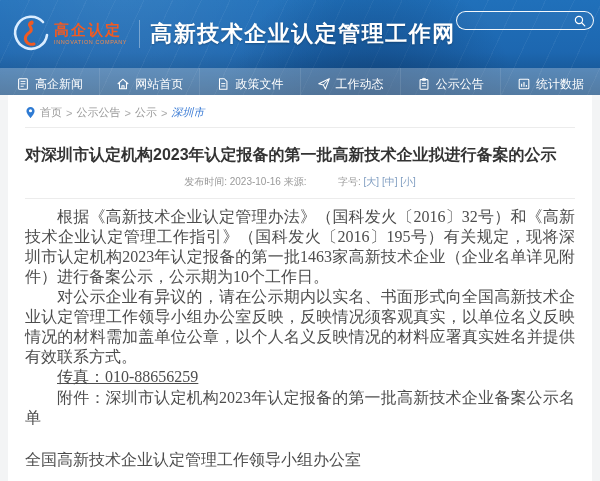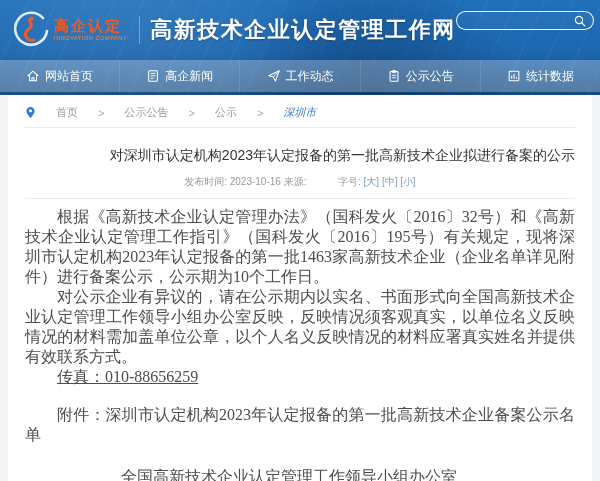--- a/index.html
+++ b/index.html
@@ -7,21 +7,21 @@
   .page { width:600px; height:481px; background:#f3f4f5; overflow:hidden; position:relative; }
 
   
   .hero { height:95px; position:relative;
     background:
       radial-gradient(circle at 62% 120%, rgba(9,45,90,.55) 0%, rgba(9,45,90,0) 38%),
       radial-gradient(circle at 20% -40%, rgba(255,255,255,.10) 0%, rgba(255,255,255,0) 45%),
       repeating-linear-gradient(115deg, rgba(255,255,255,.05) 0 1px, rgba(255,255,255,0) 1px 26px),
       linear-gradient(180deg,#2070ba 0%,#1d67b0 55%,#12497f 100%);
   }
-  .banner { height:60px; display:flex; align-items:center; padding:0 10px; position:relative; }
+  .banner { height:68px; display:flex; align-items:center; padding:0 10px; position:relative; }
   .logo-mark { width:40px; height:40px; flex:0 0 auto; }
   .logo-text-col { margin-left:4px; line-height:1; }
   .logo-cn { color:#f25a21; font-weight:bold; font-size:15px; letter-spacing:2px; }
   .logo-en { color:#f08a4e; font-size:5.5px; letter-spacing:.6px; margin-top:3px; }
   .v-divider { width:1px; height:28px; background:rgba(255,255,255,.35); margin:0 10px 0 12px; }
   .site-title { color:#fff; font-weight:bold; font-size:22px; letter-spacing:1.5px;
     text-shadow:0 1px 2px rgba(0,0,0,.25); white-space:nowrap; }
   .search-box { position:absolute; right:6px; top:11px; width:138px; height:19px;
     border:1px solid rgba(255,255,255,.95); border-radius:10px; display:flex;
     align-items:center; justify-content:flex-end; padding:0 7px; background:rgba(255,255,255,.04); }
@@ -29,40 +29,40 @@
     font-size:10px; min-width:0; }
 
   .navbar { height:32px; display:flex; background:rgba(255,255,255,.28); }
   .nav-item { flex:1; display:flex; align-items:center; justify-content:center; gap:5px;
     color:#fff; font-size:12px; cursor:pointer; border-left:1px solid rgba(255,255,255,.10); }
   .nav-item:first-child { border-left:none; }
   .nav-item svg { display:block; }
 
   
   .content { background:#fff; margin:0 8px; height:386px; padding:0 17px; position:relative; }
-  .breadcrumb { display:flex; align-items:center; gap:20px; font-size:11px; color:#999;
+  .breadcrumb { display:flex; align-items:center; gap:4px; font-size:11px; color:#999;
     padding:10px 0 7px 0; border-bottom:1px solid #ececec; }
   .breadcrumb .crumb { color:#999; cursor:pointer; }
   .breadcrumb .crumb.current { color:#3a7bd5;font-style:italic; }
   .breadcrumb .sep { color:#aaa; }
 
-  .article-title { margin-top:16px; text-align:right; font-size:14px; font-weight:normal;
+  .article-title { margin-top:16px; text-align:left; font-size:16px; font-weight:bold;
     color:#333; line-height:22px; }
   .meta { margin-top:9px; text-align:center; font-size:10px; color:#9a9a9a; }
   .meta .gap { display:inline-block; width:26px; }
   .meta .size-opt { color:#7e9cc0; cursor:pointer; }
   .rule { border:none; border-top:1px solid #ececec; margin-top:9px; }
 
   .body-text { font-family:"Liberation Serif","DejaVu Serif",serif; font-size:16px;
     color:#4d4d4d; line-height:20px; text-align:justify; }
   .body-text p { text-indent:2em; }
   .body-text .p1 { margin-top:8px; }
   .fax { text-indent:2em;text-decoration:underline; }
-  .attachment { text-indent:2em; margin-top:18px; }
-  .signature { margin-top:22px; width:432px; text-align:right;text-decoration:underline; }
+  .attachment { text-indent:2em; margin-top:1px; }
+  .signature { margin-top:22px; width:432px; text-align:left; }
   .signature .date { margin-top:6px; }
 </style>
 </head>
 <body>
 
 <div class="page">
 
   <div class="hero">
     <div class="banner">
       <svg class="logo-mark" viewBox="0 0 40 40">
@@ -81,32 +81,40 @@
         <svg width="12" height="12" viewBox="0 0 14 14">
           <circle cx="5.8" cy="5.8" r="4.2" fill="none" stroke="#fff" stroke-width="1.4"></circle>
           <line x1="9" y1="9" x2="12.6" y2="12.6" stroke="#fff" stroke-width="1.4" stroke-linecap="round"></line>
         </svg>
       </div>
     </div>
 
     <div class="navbar">
       <div class="nav-item">
         <svg width="14" height="14" viewBox="0 0 16 16">
+          <rect x="3" y="2" width="10" height="12" rx="1" fill="none" stroke="#fff" stroke-width="1.2"></rect>
+          <line x1="5.2" y1="5" x2="10.8" y2="5" stroke="#fff" stroke-width="1.1"></line>
+          <line x1="5.2" y1="7.8" x2="10.8" y2="7.8" stroke="#fff" stroke-width="1.1"></line>
+          <line x1="5.2" y1="10.6" x2="8.8" y2="10.6" stroke="#fff" stroke-width="1.1"></line>
+        </svg>
+        <span>高企新闻</span>
+      </div>
+      <div class="nav-item">
+        <svg width="14" height="14" viewBox="0 0 16 16">
           <path d="M2 8 L8 2.5 L14 8 M4 6.8 V13.5 H12 V6.8 M6.8 13.5 V10 h2.4 v3.5" fill="none" stroke="#fff" stroke-width="1.2" stroke-linejoin="round"></path>
         </svg>
         <span>网站首页</span>
       </div>
       <div class="nav-item">
         <svg width="14" height="14" viewBox="0 0 16 16">
-          <rect x="3" y="2" width="10" height="12" rx="1" fill="none" stroke="#fff" stroke-width="1.2"></rect>
-          <line x1="5.2" y1="5" x2="10.8" y2="5" stroke="#fff" stroke-width="1.1"></line>
-          <line x1="5.2" y1="7.8" x2="10.8" y2="7.8" stroke="#fff" stroke-width="1.1"></line>
-          <line x1="5.2" y1="10.6" x2="8.8" y2="10.6" stroke="#fff" stroke-width="1.1"></line>
+          <path d="M4 2 H9.5 L12.5 5 V14 H4 Z" fill="none" stroke="#fff" stroke-width="1.2" stroke-linejoin="round"></path>
+          <line x1="6" y1="7.5" x2="10.6" y2="7.5" stroke="#fff" stroke-width="1.1"></line>
+          <line x1="6" y1="10.3" x2="10.6" y2="10.3" stroke="#fff" stroke-width="1.1"></line>
         </svg>
-        <span>高企新闻</span>
+        <span>政策文件</span>
       </div>
       <div class="nav-item">
         <svg width="14" height="14" viewBox="0 0 16 16">
           <path d="M2 7.6 L14 2 L9.6 13.8 L7.3 9.2 Z" fill="none" stroke="#fff" stroke-width="1.2" stroke-linejoin="round"></path>
           <line x1="7.3" y1="9.2" x2="14" y2="2" stroke="#fff" stroke-width="1.1"></line>
         </svg>
         <span>工作动态</span>
       </div>
       <div class="nav-item">
         <svg width="14" height="14" viewBox="0 0 16 16">

